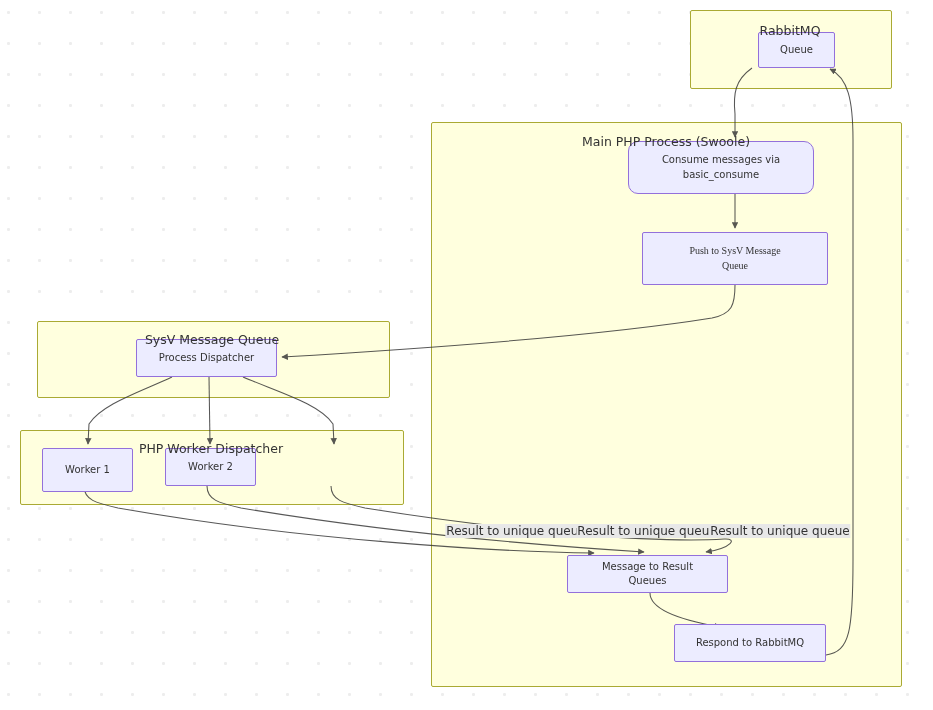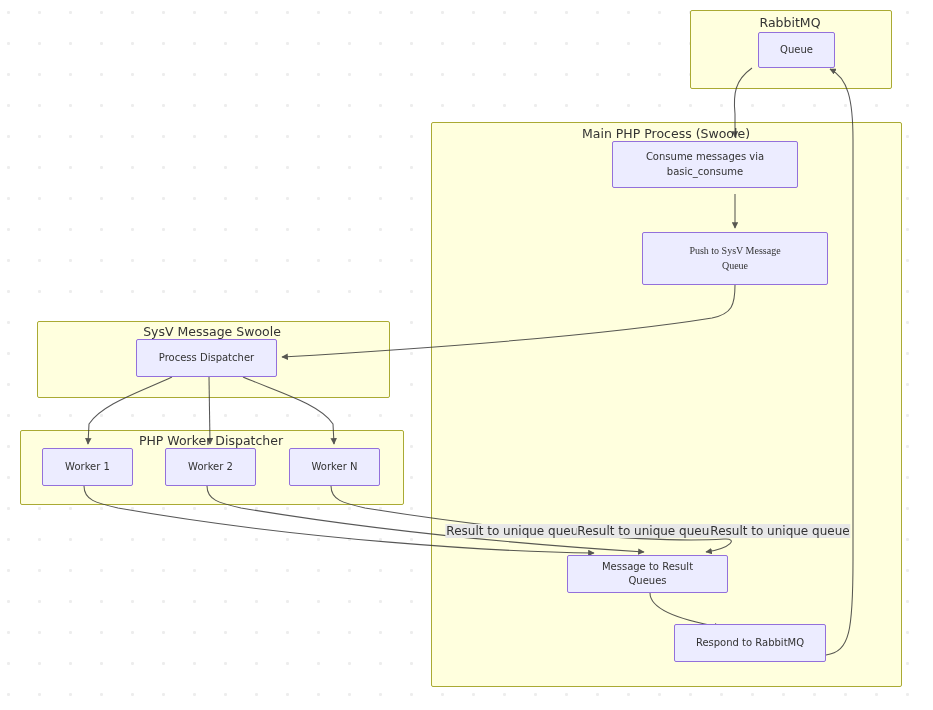--- a/index.html
+++ b/index.html
@@ -45,20 +45,21 @@
     z-index: 2;
   }
   .cluster-label {
     position: absolute;
     z-index: 5;
     font-size: 12.5px;
     color: #333333;
     white-space: nowrap;
     transform: translateX(-50%);
     pointer-events: none;
+    margin-top: 8px;
   }
   .node {
     position: absolute;
     background: #ececff;
     border: 1px solid #9370db;
     border-radius: 2px;
     z-index: 4;
     display: flex;
     align-items: center;
     justify-content: center;
@@ -95,21 +96,21 @@
 
 <div id="canvas">
 
   <div class="cluster" style="left:690px; top:10px; width:200px; height:77px;"></div>
   <div class="cluster-label" style="left:790px; top:15px;">RabbitMQ</div>
 
   <div class="cluster" style="left:431px; top:122px; width:469px; height:563px;"></div>
   <div class="cluster-label" style="left:666px; top:126px;">Main PHP Process (Swoole)</div>
 
   <div class="cluster" style="left:37px; top:321px; width:351px; height:75px;"></div>
-  <div class="cluster-label" style="left:212px; top:324px;">SysV Message Swoole</div>
+  <div class="cluster-label" style="left:212px; top:324px;">SysV Message Queue</div>
 
   <div class="cluster" style="left:20px; top:430px; width:382px; height:73px;"></div>
   <div class="cluster-label" style="left:211px; top:433px;">PHP Worker Dispatcher</div>
 
   <svg class="edges" viewBox="0 0 933 710">
     <defs>
       <marker id="arrow" viewBox="0 0 10 10" refX="9" refY="5" markerWidth="6.2" markerHeight="6.2" orient="auto-start-reverse">
         <path d="M 0 0 L 10 5 L 0 10 z" fill="#333333"></path>
       </marker>
     </defs>
@@ -123,49 +124,46 @@
     <path class="epath" marker-end="url(#arrow)" d="M 207,486 C 207,500 219,503 241,508 C 420,538 580,548 644,552"></path>
     <path class="epath" marker-end="url(#arrow)" d="M 331,486 C 331,500 343,503 365,508 C 520,533 660,543 724,539 C 738,538 732,548 706,552"></path>
     <path class="epath" marker-end="url(#arrow)" d="M 650,593 C 650,610 680,620 720,627"></path>
     <path class="epath" marker-end="url(#arrow)" d="M 826,655 C 850,652 853,630 853,560 L 853,140 C 853,100 848,78 830,69"></path>
   </svg>
 
   <div class="node" style="left:758px; top:32px; width:77px; height:36px;">
     <span>Queue</span>
   </div>
 
-  <div class="node" style="left:612px; top:141px; width:186px; height:47px;">
+  <div class="node" style="left:628px; top:141px; width:186px; height:53px;border-radius:10px;">
     <span>
       <span>Consume messages via</span>
       <span>basic_consume</span>
     </span>
   </div>
 
   <div class="node" style="left:642px; top:232px; width:186px; height:53px;font-family:Liberation Serif, serif;">
     <span>
       <span>Push to SysV Message</span>
       <span>Queue</span>
     </span>
   </div>
 
   <div class="node" style="left:136px; top:339px; width:141px; height:38px;">
     <span>Process Dispatcher</span>
   </div>
 
-  <div class="node" style="left:42px; top:448px; width:91px; height:38px;">
+  <div class="node" style="left:42px; top:448px; width:91px; height:44px;">
     <span>Worker 1</span>
   </div>
 
   <div class="node" style="left:165px; top:448px; width:91px; height:38px;">
     <span>Worker 2</span>
   </div>
 
-  <div class="node" style="left:289px; top:448px; width:91px; height:38px;">
-    <span>Worker N</span>
-  </div>
 
   <div class="node" style="left:567px; top:555px; width:161px; height:38px;">
     <span>Message to Result Queues</span>
   </div>
 
   <div class="node" style="left:674px; top:624px; width:152px; height:38px;">
     <span>Respond to RabbitMQ</span>
   </div>
 
   <div class="edge-label" style="left:516px; top:531px;">Result to unique queue</div>

